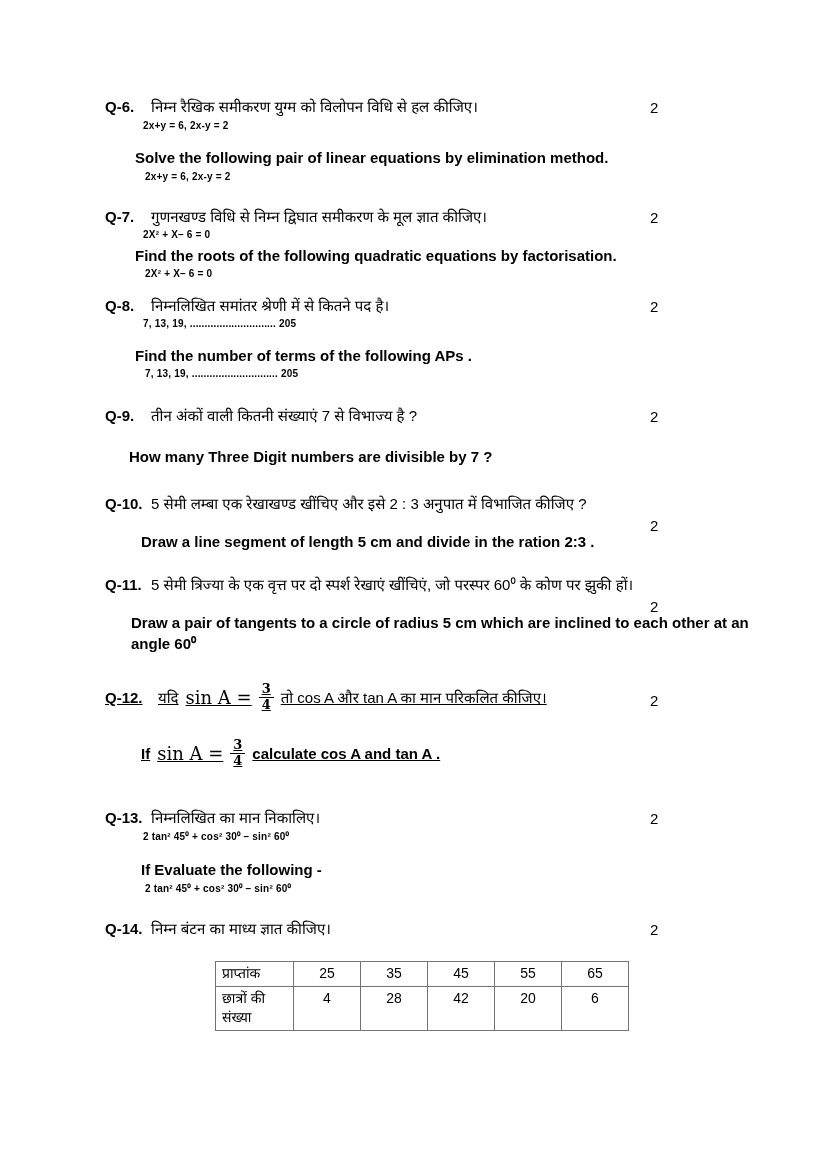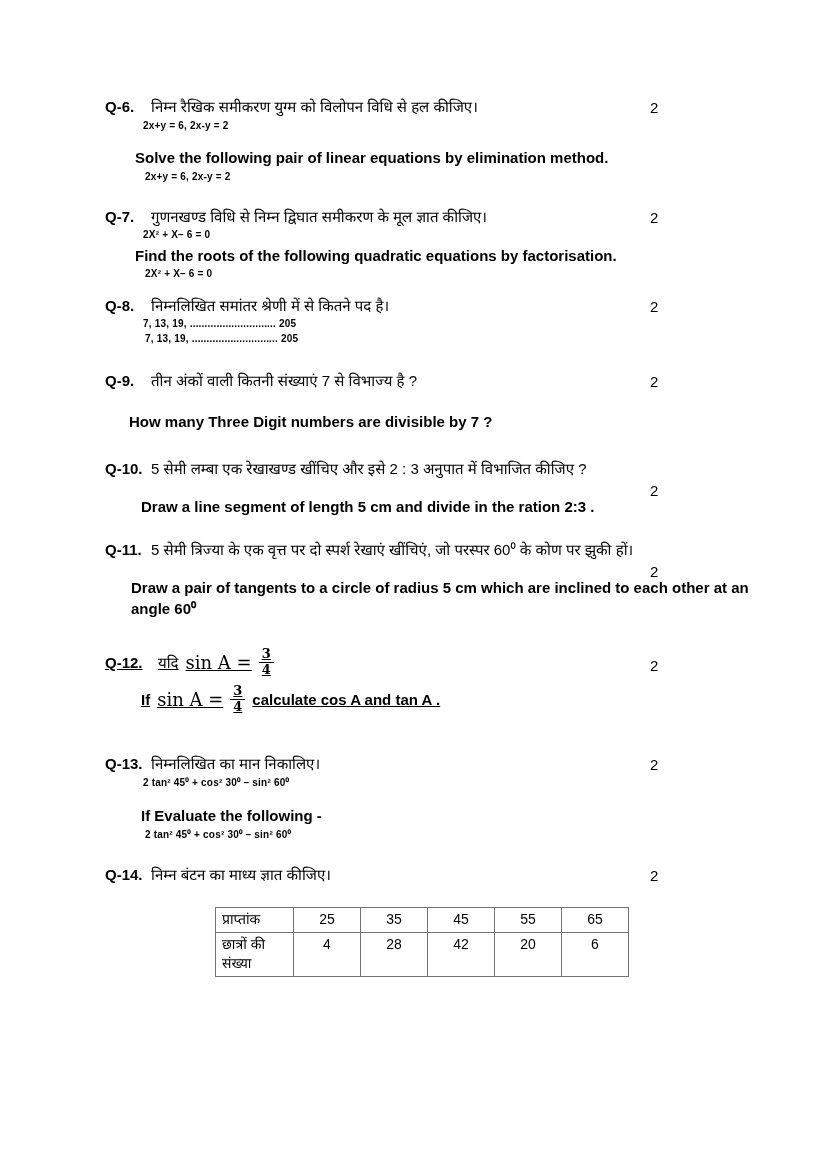--- a/index.html
+++ b/index.html
@@ -95,21 +95,21 @@
   .q7 .eq, .q8 .eq { margin-top: 1px; }
   .q8  { margin-top: 14px; }
   .q8 .eng { margin-top: 14px; }
   .q9  { margin-top: 24px; }
   .q9 .eng { margin-top: 20px; margin-left: 24px; }
   .q10 { margin-top: 26px; }
   .q10 .eng { margin-top: 17px; margin-left: 36px; }
   .q11 { margin-top: 22px; }
   .q11 .eng { margin-top: 17px; margin-left: 26px; }
   .q12 { margin-top: 28px; text-decoration: underline; }
-  .q12 .eng { margin-top: 6px; margin-left: 36px; }
+  .q12 .eng { margin-top: 25px; margin-left: 36px; }
   .q12 .marks { top: 8px; }
   .q13 { margin-top: 38px; }
   .q13 .eng { margin-top: 15px; margin-left: 36px; }
   .q14 { margin-top: 22px; }
   
   .freq-table {
     border-collapse: collapse;
     margin-left: 110px;
     margin-top: 22px;
     font-size: 14px;
@@ -155,20 +155,21 @@
     <div class="eq eng-eq">2X² + X– 6 = 0</div>
     <span class="marks">2</span>
   </section>
 
   <section class="q q8">
     <div class="q-row">
       <span class="q-num">Q-8.</span>
       <span class="q-hi">निम्नलिखित समांतर श्रेणी में से कितने पद है।</span>
     </div>
     <div class="eq">7, 13, 19, ............................. 205</div>
+    <div class="eng">Find the number of terms of the following APs .</div>
     <div class="eq eng-eq">7, 13, 19, ............................. 205</div>
     <span class="marks">2</span>
   </section>
 
   <section class="q q9">
     <div class="q-row">
       <span class="q-num">Q-9.</span>
       <span class="q-hi">तीन अंकों वाली कितनी संख्याएं 7 से विभाज्य है ?</span>
     </div>
     <div class="eng">How many Three Digit numbers are divisible by 7 ?</div>
@@ -195,20 +196,21 @@
 
   <section class="q q12">
     <div class="q-row math-row">
       <span class="q-num">Q-12.</span>
       <span class="q-hi">यदि</span>
       <span class="math">sin A =</span>
       <span class="frac">
         <span class="fnum">3</span>
         <span class="fden">4</span>
       </span>
+      <span class="q-hi">तो cos A और tan A का मान परिकलित कीजिए।</span>
     </div>
     <div class="eng math-row">
       <span>If</span>
       <span class="math">sin A =</span>
       <span class="frac">
         <span class="fnum">3</span>
         <span class="fden">4</span>
       </span>
       <span>calculate cos A and tan A .</span>
     </div>

